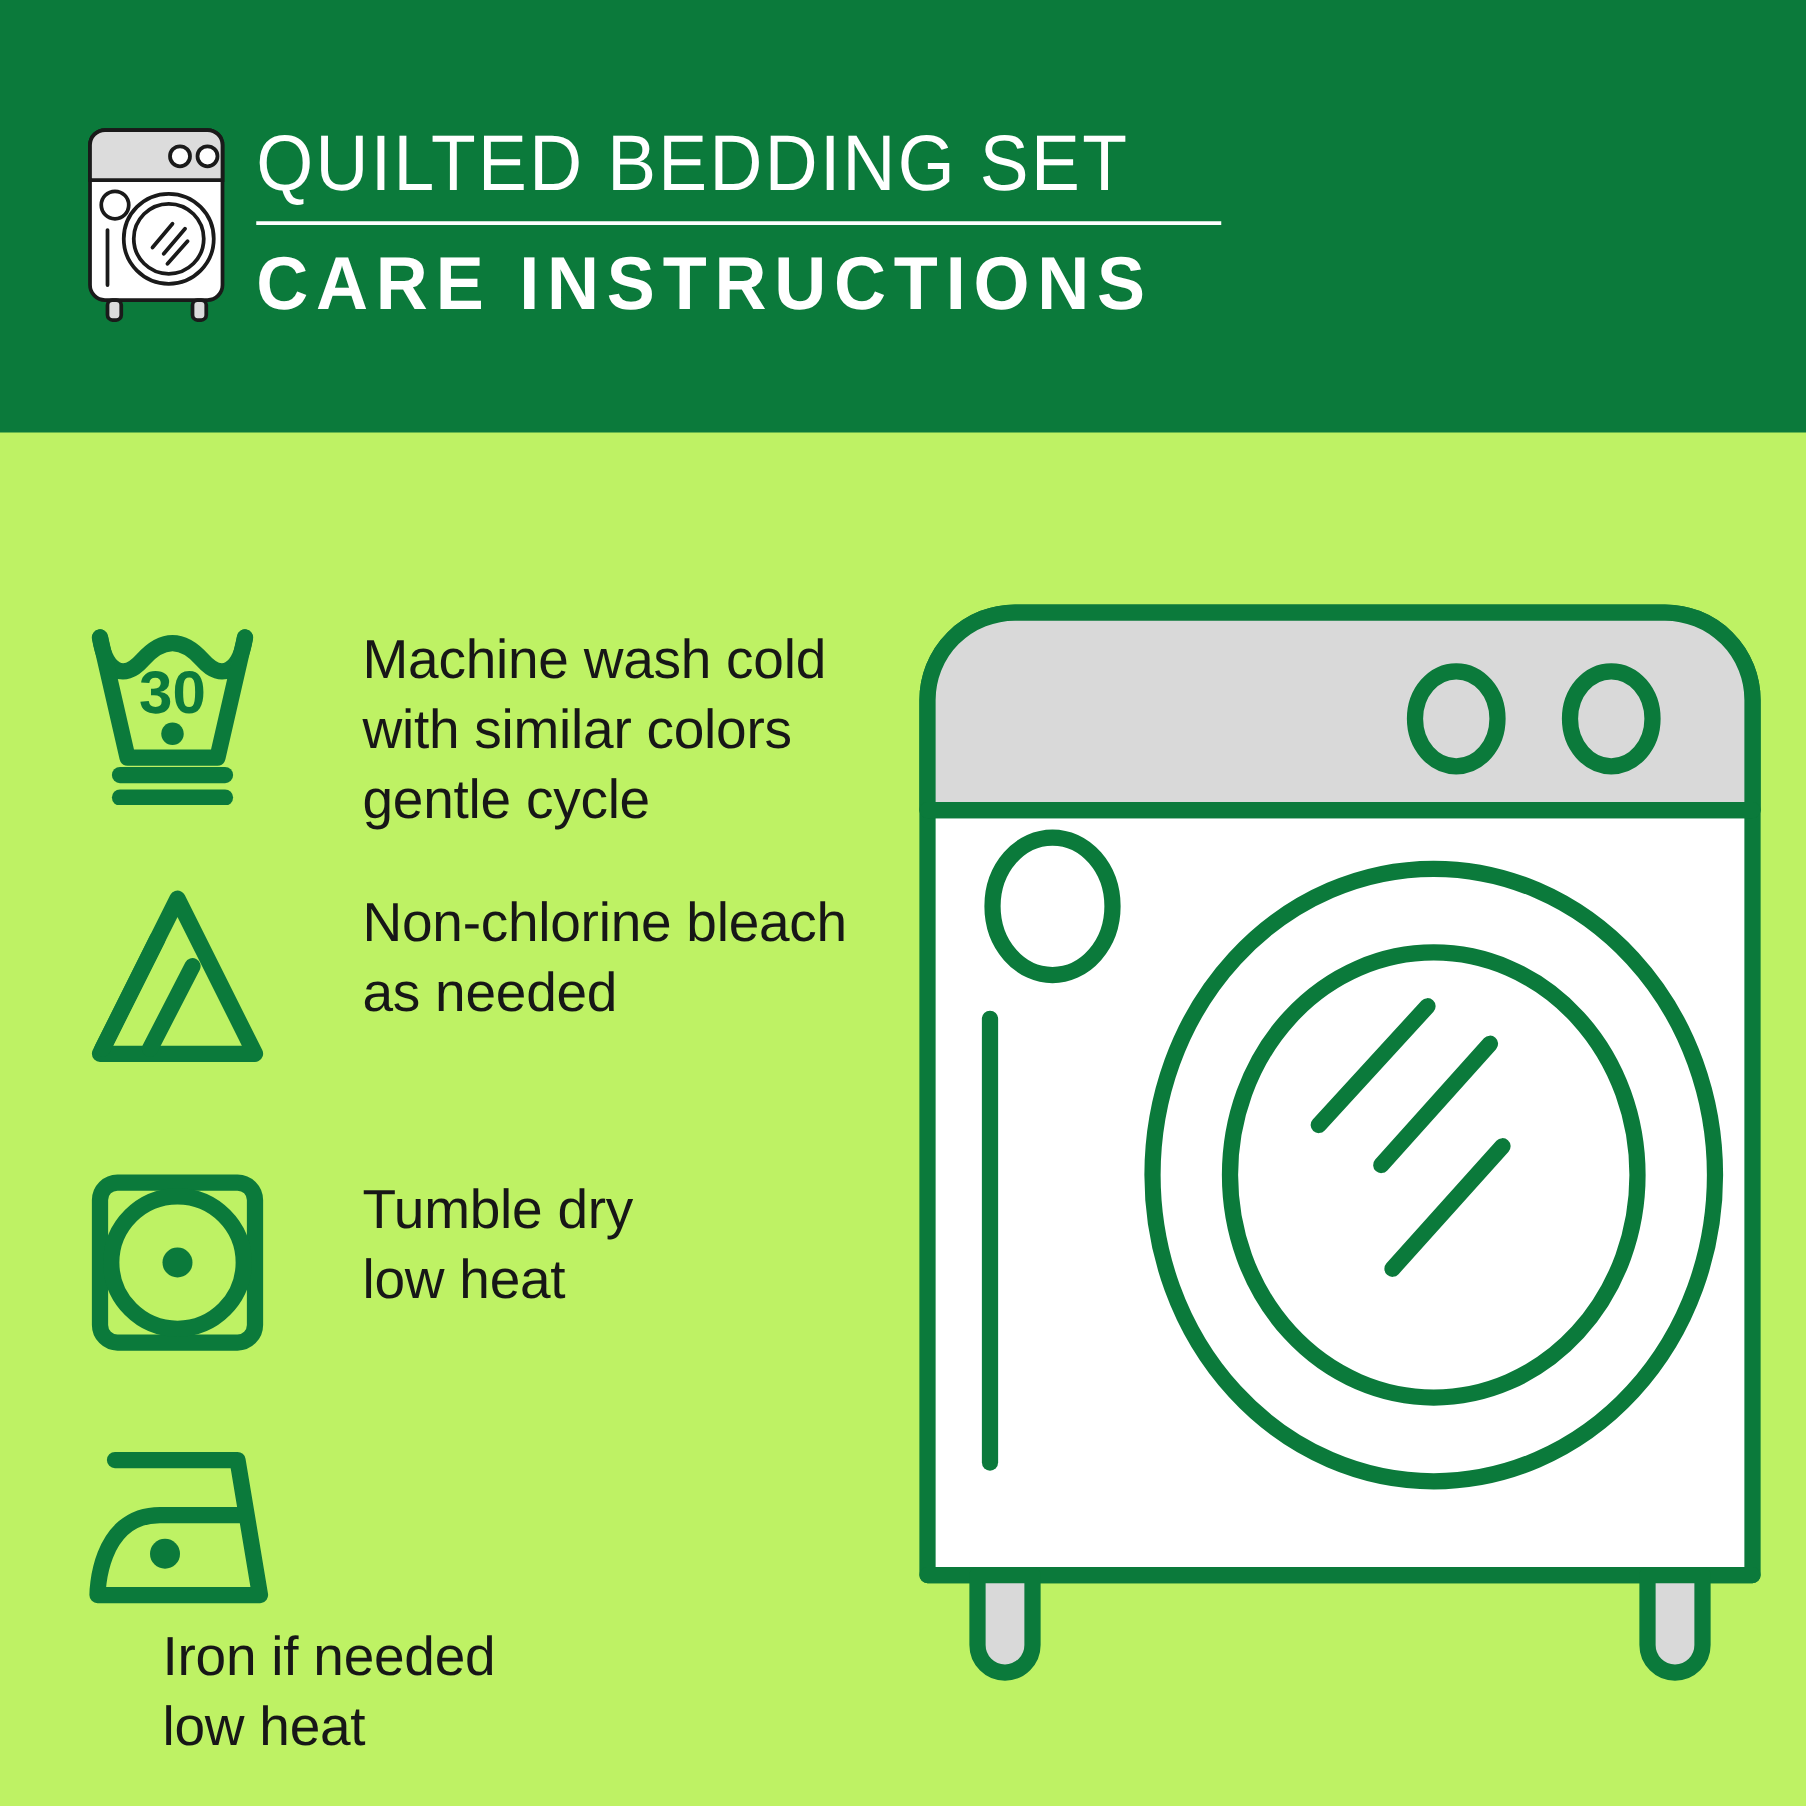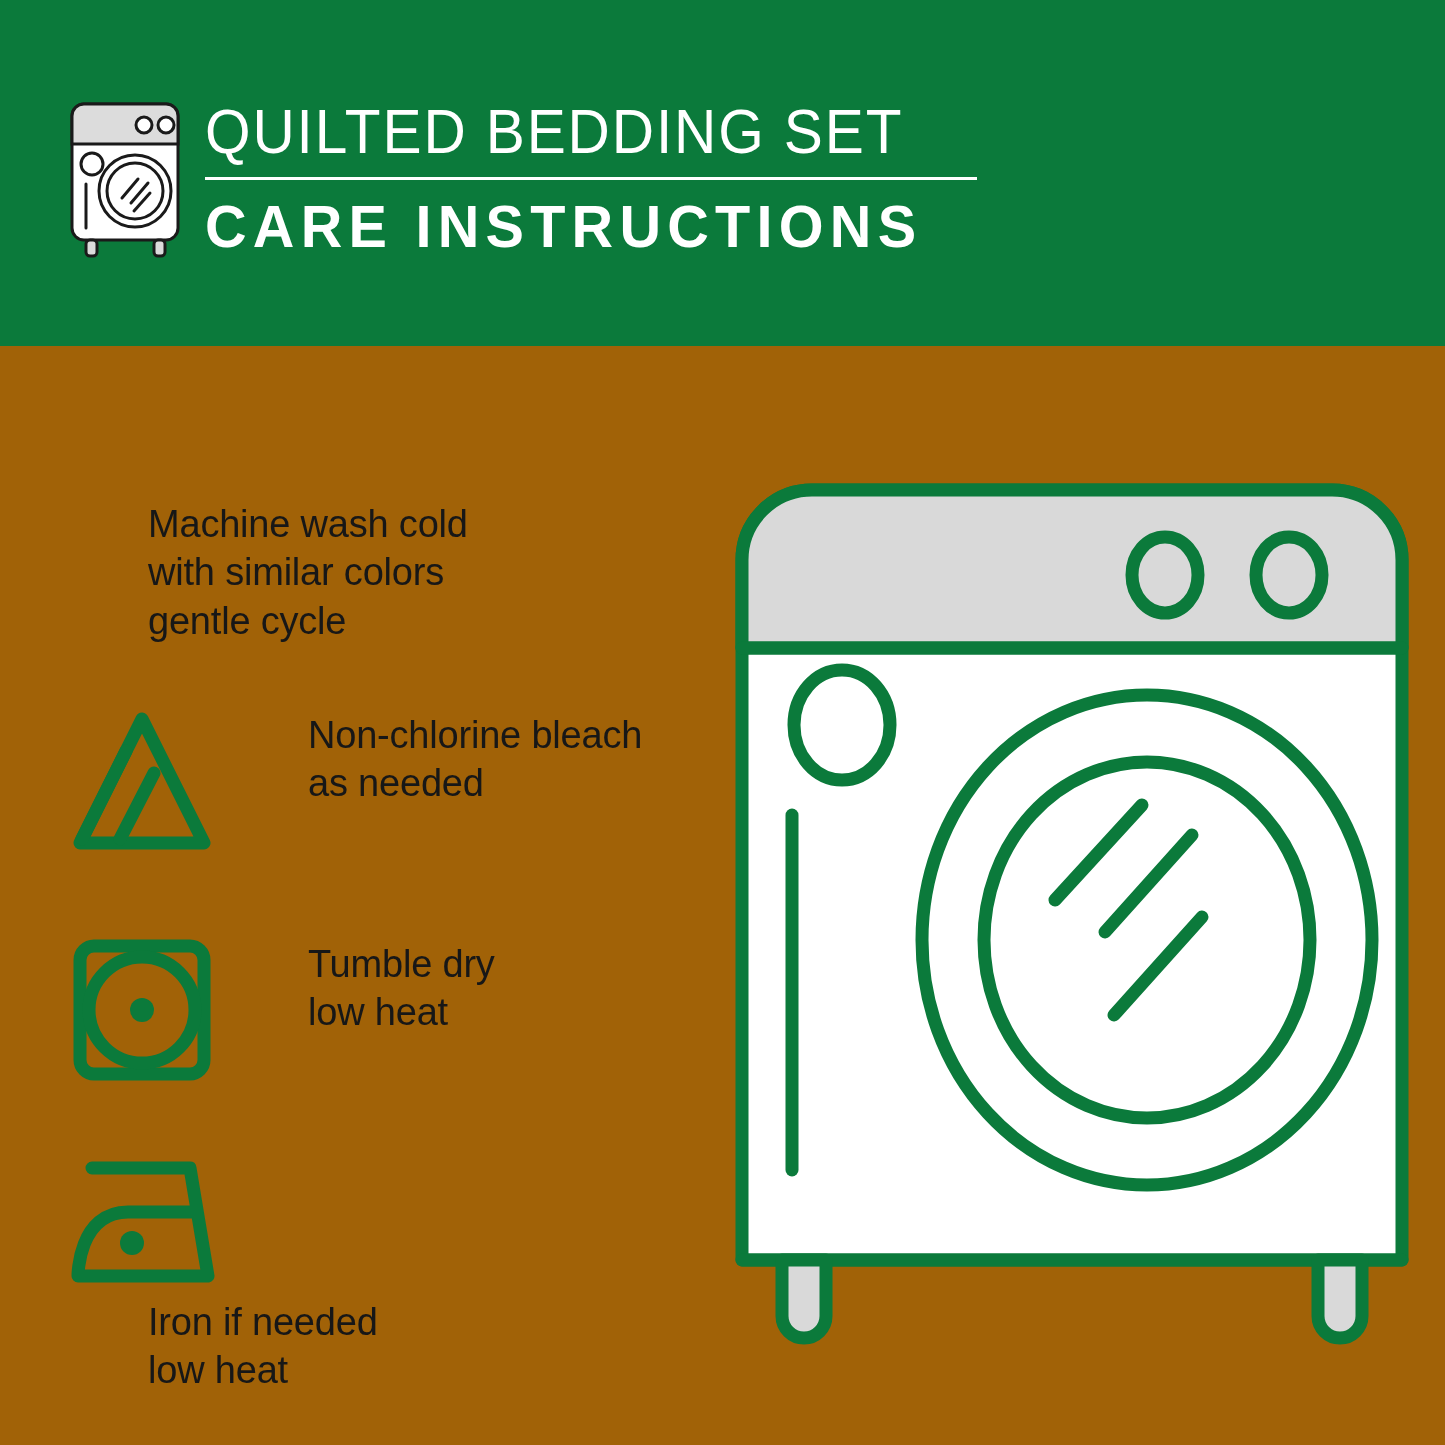--- a/index.html
+++ b/index.html
@@ -5,21 +5,21 @@
   * { margin:0; padding:0; box-sizing:border-box; }
   html, body {
     width:1445px; height:1445px;
     background:#ffffff;
     font-family:"Liberation Sans", sans-serif;
     overflow:hidden;
   }
   #page {
     position:relative;
     width:1445px; height:1445px;
-    background:#a16207;
+    background:#bef264;
   }
 
   
   #header {
     position:absolute;
     left:0; top:0;
     width:1445px; height:346px;
     background:#0b7a3b;
   }
   #header-logo {
@@ -75,24 +75,24 @@
     align-items:flex-start;
   }
   .care-symbol {
     flex:0 0 auto;
     width:160px;
     display:flex;
     align-items:center;
     justify-content:flex-start;
   }
   .care-text {
-    margin-left:80px;
+    margin-left:62px;
     padding-top:4px;
     font-family:"Liberation Sans", sans-serif;
-    font-size:38px;
+    font-size:44px;
     font-weight:400;
     line-height:1.27;
     color:#171717;
     letter-spacing:-0.2px;
     white-space:pre-line;
   }
 
   #row-wash   { top:150px; }
   #row-bleach { top:361px; }
   #row-dry    { top:590px;justify-content:flex-end; }
@@ -142,20 +142,32 @@
       <div id="title-main">QUILTED BEDDING SET</div>
       <div id="title-rule"></div>
       <div id="title-sub">CARE INSTRUCTIONS</div>
     </div>
 
   </div>
 
   <div id="care-list">
 
     <div class="care-row" id="row-wash">
+      <div class="care-symbol">
+        <svg viewBox="0 0 160 148" width="160" height="148" aria-hidden="true">
+          <g fill="none" stroke="#0b7a3b" stroke-width="13" stroke-linecap="round" stroke-linejoin="round">
+            <path d="M12 14 C16 40 30 50 46 32 C62 14 78 14 94 32 C110 50 124 40 128 14"></path>
+            <path d="M12 14 L34 110 L106 110 L128 14"></path>
+            <line x1="28" y1="124" x2="112" y2="124"></line>
+            <line x1="28" y1="142" x2="112" y2="142"></line>
+          </g>
+          <text x="70" y="74" text-anchor="middle" font-family="Liberation Sans, sans-serif" font-size="48" font-weight="700" fill="#0b7a3b">30</text>
+          <circle cx="70" cy="91" r="9" fill="#0b7a3b"></circle>
+        </svg>
+      </div>
       <div class="care-text">Machine wash cold
 with similar colors
 gentle cycle</div>
     </div>
 
     <div class="care-row" id="row-bleach">
       <div class="care-symbol">
         <svg viewBox="0 0 160 148" width="160" height="148" aria-hidden="true">
           <g fill="none" stroke="#0b7a3b" stroke-width="13" stroke-linecap="round" stroke-linejoin="round">
             <path d="M74 12 L136 136 L12 136 Z"></path>

